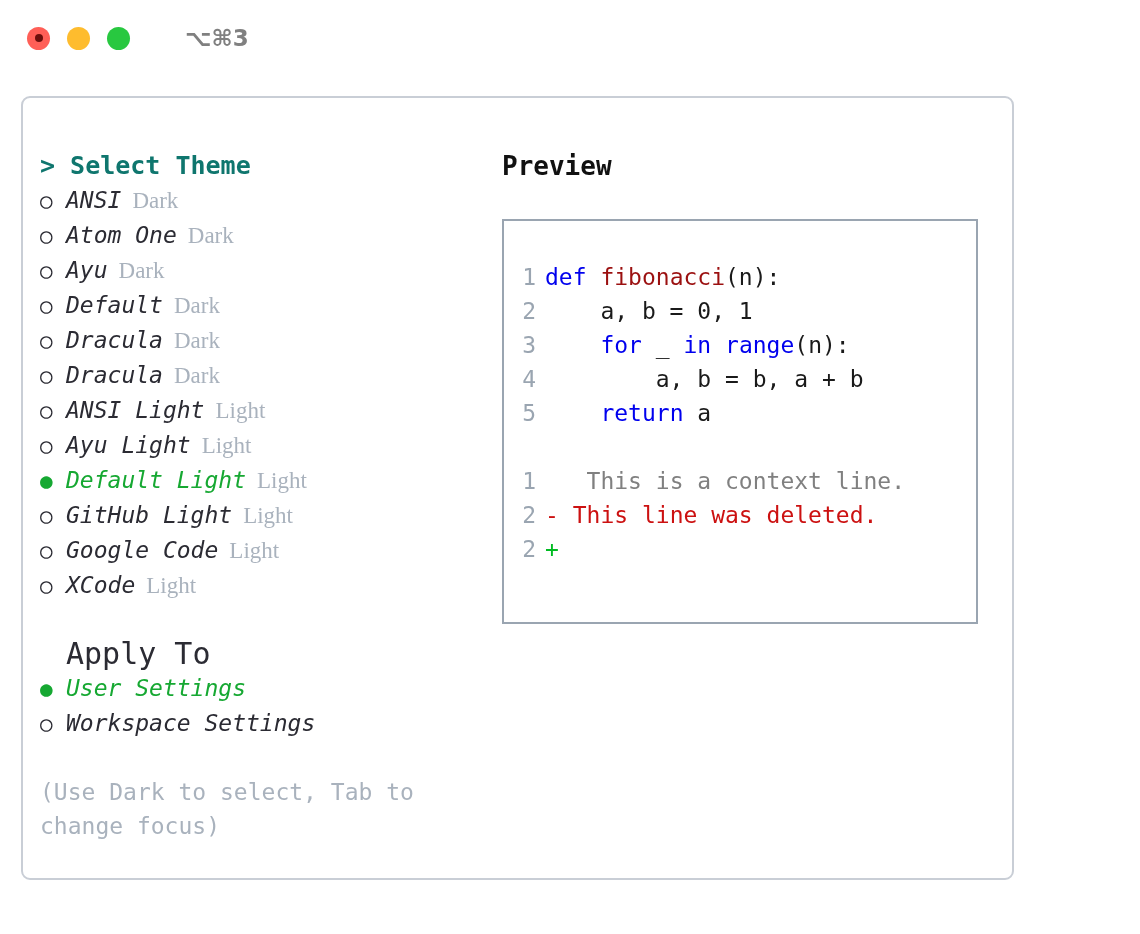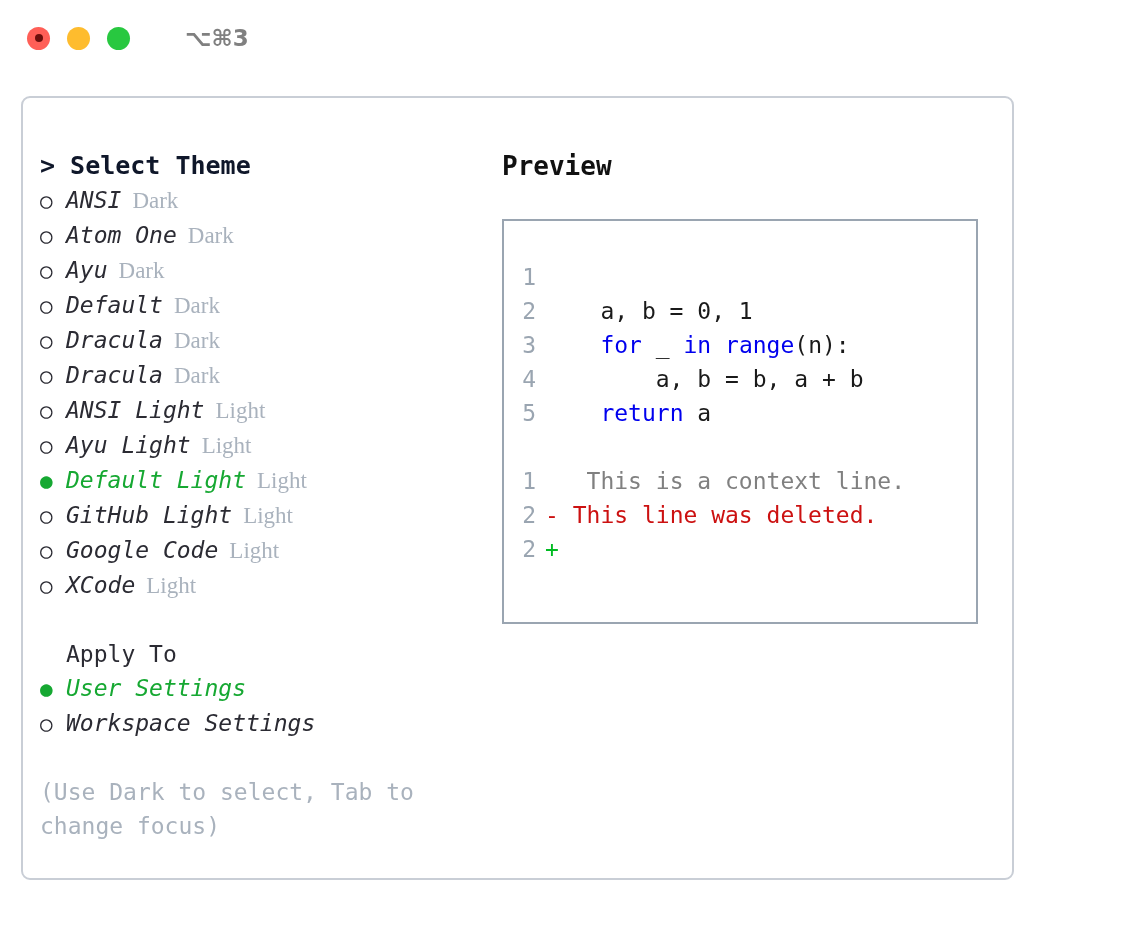--- a/index.html
+++ b/index.html
@@ -88,21 +88,21 @@
   .left-col {
     position: absolute;
     left: 17px;
     top: 51px;
     width: 440px;
   }
 
   .section-header {
     font-size: 25px;
     font-weight: bold;
-    color: #0f172a;
+    color: #0f766e;
     line-height: 34px;
     white-space: pre;
   }
 
   .opt-row {
     display: flex;
     align-items: baseline;
     line-height: 34px;
     font-size: 23px;
     white-space: pre;
@@ -117,21 +117,21 @@
   .opt-marker.selected { color: #16a832; }
   .opt-label { color: #2b2b33; font-style: italic; }
   .opt-row.selected .opt-label { color: #16a832; }
   .opt-cat {
     color: #a9b2bd;
     padding-left: 11px;
     font-family: Liberation Serif, serif;
   }
 
   .apply-header {
-    font-size: 23px;
+    font-size: 30px;
     color: #2b2b33;
     line-height: 34px;
     padding-left: 26px;
     white-space: pre;
   }
 
   .spacer-row { height: 34px; }
 
   .hint {
     margin-top: 34px;
@@ -231,21 +231,21 @@
           </div>
 
         <div class="hint">(Use Dark to select, Tab to
 change focus)</div>
       </div>
 
       <div class="right-col">
         <div class="preview-title">Preview</div>
         <div class="preview-box">
           <div id="code-block">
-              <div class="code-line"><span class="lineno">1</span></div>
+              <div class="code-line"><span class="lineno">1</span><span><span class="kw">def </span><span class="fn">fibonacci</span><span class="code-text">(n):</span></span></div>
               <div class="code-line"><span class="lineno">2</span><span><span class="code-text">    a, b = 0, 1</span></span></div>
               <div class="code-line"><span class="lineno">3</span><span><span class="code-text">    </span><span class="kw">for</span><span class="code-text"> _ </span><span class="kw">in</span><span class="code-text"> </span><span class="kw">range</span><span class="code-text">(n):</span></span></div>
               <div class="code-line"><span class="lineno">4</span><span><span class="code-text">        a, b = b, a + b</span></span></div>
               <div class="code-line"><span class="lineno">5</span><span><span class="code-text">    </span><span class="kw">return</span><span class="code-text"> a</span></span></div>
             </div>
           <div class="blank-line"></div>
           <div id="diff-block">
               <div class="code-line"><span class="lineno">1</span><span class="ctx"> </span><span class="ctx">  This is a context line.</span></div>
               <div class="code-line"><span class="lineno">2</span><span class="del">-</span><span class="del"> This line was deleted.</span></div>
               <div class="code-line"><span class="lineno">2</span><span class="add">+</span></div>

